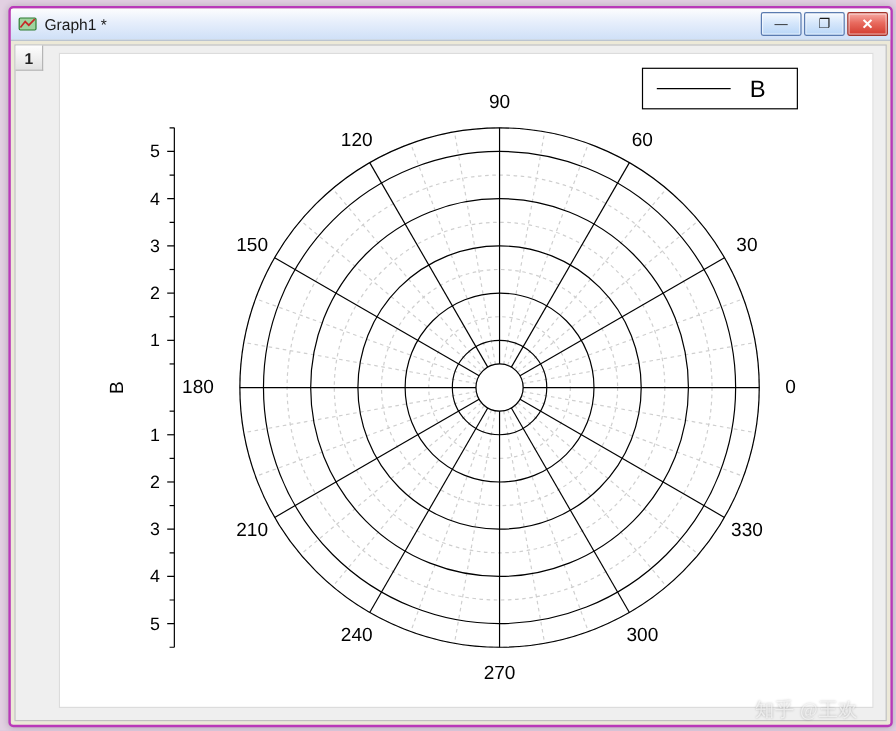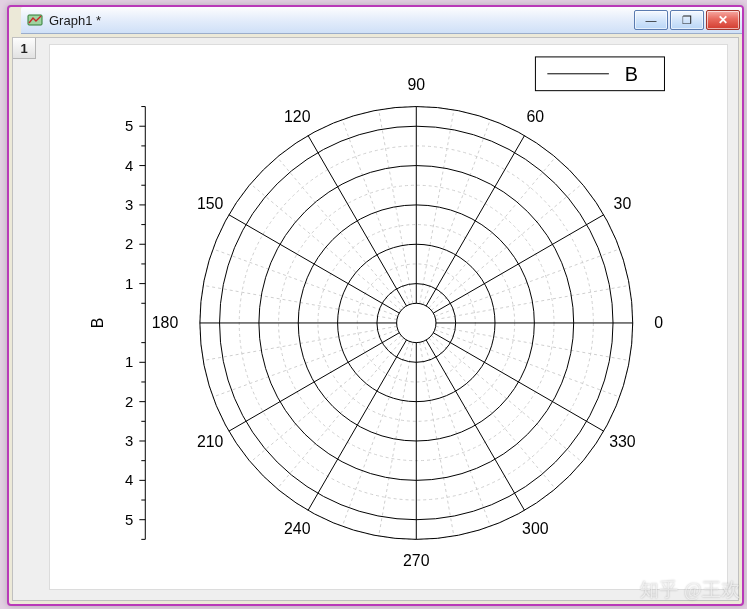--- a/index.html
+++ b/index.html
@@ -1,38 +1,38 @@
 <!DOCTYPE html>
 <html><head>
 <meta charset="utf-8">
 <style>
   html,body{margin:0;padding:0;font-family:"Segoe UI",Tahoma,Arial,sans-serif;font-size:13px;background:#d8c3d8;}
   .stage{width:747px;height:609px;position:relative;background:#e2d0e2;}
   .window{position:absolute;left:7px;top:5px;width:733px;height:597px;border:2px solid #b939b9;border-radius:4px;background:#ece9d8;box-shadow:0 0 6px rgba(0,0,0,.2);}
-  .titlebar{height:26px;background:linear-gradient(#fdfdfe,#e6eefb 45%,#cfe0f7);border-bottom:1px solid #9badca;display:flex;align-items:center;padding:0 2px 0 6px;border-radius:2px 2px 0 0;margin-left:12px;}
+  .titlebar{height:26px;background:linear-gradient(#fdfdfe,#e6eefb 45%,#cfe0f7);border-bottom:1px solid #9badca;display:flex;align-items:center;padding:0 2px 0 6px;border-radius:2px 2px 0 0;}
   .titlebar .appicon{width:16px;height:16px;margin-right:6px;display:flex;align-items:center;justify-content:center;}
   .titlebar .title{flex:1;color:#1a1a1a;font-size:13px;}
   .winbtns{display:flex;gap:2px;}
   .winbtn{width:32px;height:18px;border:1px solid #5a7bb0;border-radius:2px;background:linear-gradient(#f5f9ff,#d6e7fb 45%,#b9d6f7);display:flex;align-items:center;justify-content:center;font-size:11px;color:#1a1a1a;box-shadow:inset 0 0 0 1px rgba(255,255,255,.6);}
   .winbtn.close{background:linear-gradient(#f6aaa4,#e86a5e 45%,#d23b2f);border-color:#a3342b;}
   .winbtn.close .glyph{color:#fff;font-weight:bold;font-size:12px;}
   .glyph{line-height:1;}
   .client{position:absolute;left:3px;top:30px;right:3px;bottom:3px;background:#efefef;border:1px solid #c0c0c0;}
   .rownum{position:absolute;left:0;top:0;width:22px;height:20px;background:linear-gradient(#fdfdfd,#e2e2e2);border-right:1px solid #b5b5b5;border-bottom:1px solid #b5b5b5;display:flex;align-items:center;justify-content:center;font-weight:bold;color:#222;font-size:13px;}
   .plot{position:absolute;left:36px;top:6px;right:10px;bottom:10px;background:#ffffff;border:1px solid #dcdcdc;}
   svg.chart{width:100%;height:100%;display:block;}
   .axis-title{font-size:16px;fill:#000;}
   .tick-label{font-size:15px;fill:#000;}
   .ang-label{font-size:16px;fill:#000;}
   .legend-box{fill:#fff;stroke:#000;}
   .legend-text{font-size:20px;fill:#000;}
   .gsolid{stroke:#000;stroke-width:1;fill:none;}
   .gminor{stroke:#cfcfcf;stroke-width:1;stroke-dasharray:3 3;fill:none;}
   .tick{stroke:#000;stroke-width:1;}
-  .watermark{position:absolute;right:6px;bottom:6px;color:rgba(255,255,255,.65);font-size:19px;font-family:Liberation Serif, serif;letter-spacing:.5px;text-shadow:0 0 2px rgba(0,0,0,.3);}
+  .watermark{position:absolute;right:32px;bottom:6px;color:rgba(255,255,255,.65);font-size:16px;font-family:Liberation Serif, serif;letter-spacing:.5px;text-shadow:0 0 2px rgba(0,0,0,.3);}
 </style>
 </head>
 <body>
 
 <div class="stage">
   <div class="window">
     <div class="titlebar">
       <span class="appicon">
         <svg width="16" height="16" viewBox="0 0 16 16">
             <rect x="1" y="3" width="14" height="10" rx="1" fill="#9fd39f" stroke="#2e7d32"></rect>

